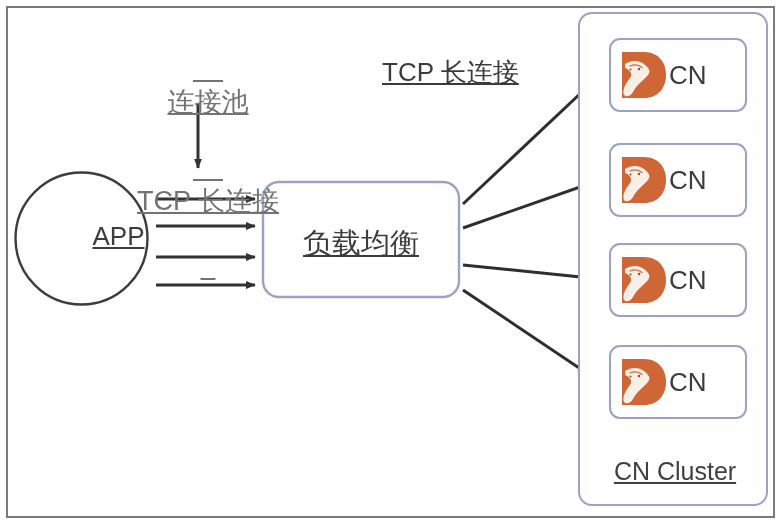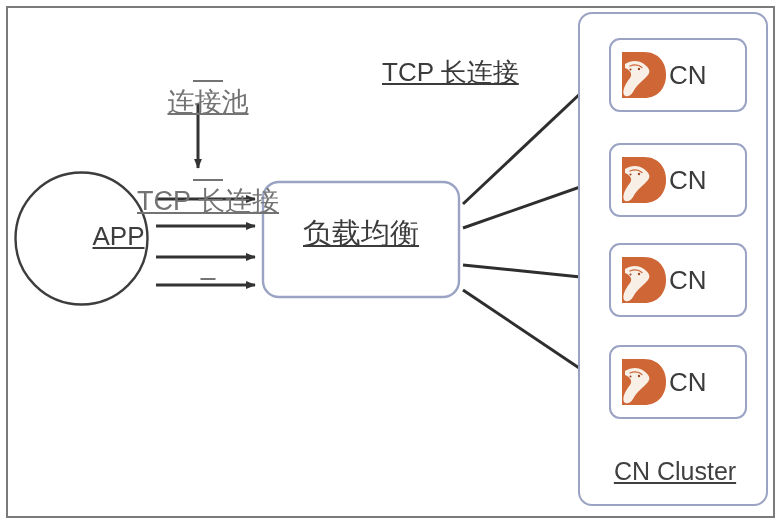--- a/index.html
+++ b/index.html
@@ -73,21 +73,21 @@
     top: 221px;
     width: 133px;
     text-align: center;
     font-size: 26px;
     color: #3d3d3d;
     margin-left: 37px;
   }
 
   .lb-label {
     left: 263px;
-    top: 216px;
+    top: 226px;
     width: 196px;
     text-align: center;
     font-size: 29px;
     color: #3b3b3b;
   }
 
   .cluster-label {
     left: 588px;
     top: 456px;
     width: 174px;

